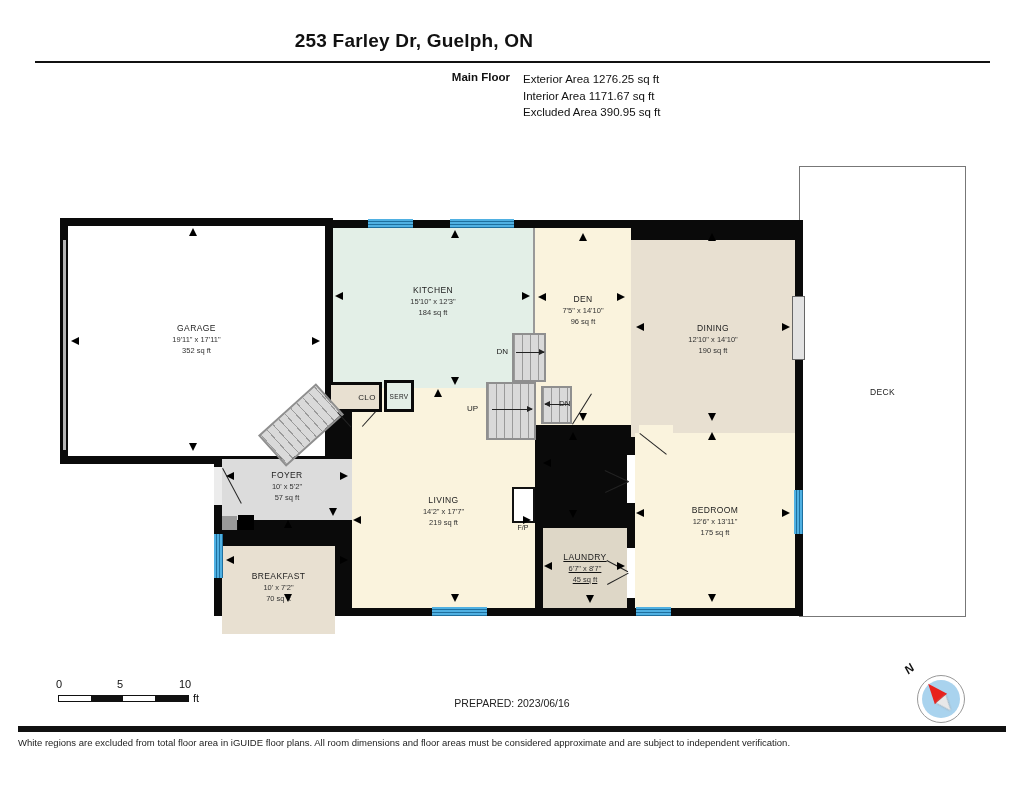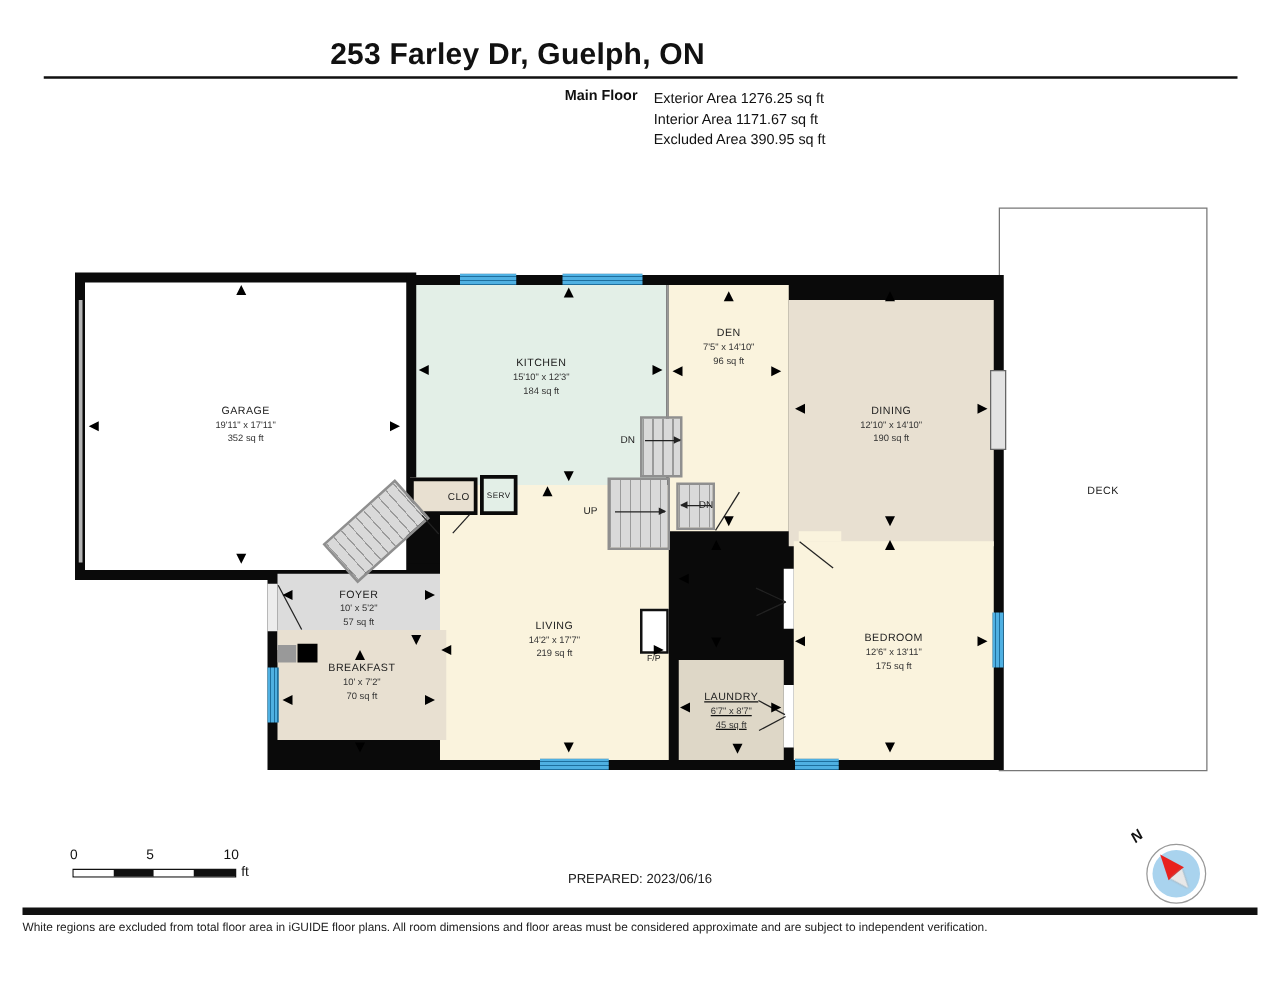--- a/index.html
+++ b/index.html
@@ -1,21 +1,21 @@
 <!DOCTYPE html>
 <html style="--wall: #0a0a0a; --cream: #faf3dd; --mint: #e3efe7; --tan: #e8e0d1; --laundry-tan: #ded7c7; --foyer-gray: #dcdcdc; --ensuite-blue: #bfe2f5; --window-blue: #4fb0e2; --window-dark: #1e6f9e; --stair-gray: #d9d9d9; --compass-blue: #a9d3ee; --compass-red: #e8211d;"><head>
 <meta charset="utf-8">
 <style>
   html,body{margin:0;padding:0;background:#fff;}
   .page{position:relative;width:1024px;height:791px;background:#fff;overflow:hidden;
         font-family:"Liberation Sans", sans-serif;color:#111;}
   .abs{position:absolute;}
   
   .title{position:absolute;left:0;top:30px;width:828px;text-align:center;
-         font-size:24px;font-weight:bold;letter-spacing:.2px;}
+         font-size:19px;font-weight:bold;letter-spacing:.2px;}
   .rule{position:absolute;left:35px;top:61px;width:955px;height:2px;background:#111;}
   .floor-label{position:absolute;left:360px;top:71px;width:150px;text-align:right;
                font-size:11.5px;font-weight:bold;}
   .stats{position:absolute;left:523px;top:71px;font-size:11.5px;line-height:16.5px;}
   
   .blk{position:absolute;background:var(--wall);}
   .room{position:absolute;display:flex;flex-direction:column;align-items:center;
         justify-content:center;text-align:center;}
   .rname{font-size:8.5px;letter-spacing:.4px;color:#222;}
   .rdim,.rarea{font-size:7.5px;color:#333;margin-top:2px;}
@@ -97,21 +97,21 @@
   </div>
 
   <div class="room" style="left:333px;top:228px;width:200px;height:160px;background:var(--mint);padding-bottom:14px;box-sizing:border-box;">
     <div class="rname">KITCHEN</div>
     <div class="rdim">15'10" x 12'3"</div>
     <div class="rarea">184 sq ft</div>
   </div>
 
   <div class="abs" style="left:533px;top:228px;width:2px;height:154px;background:#999;"></div>
 
-  <div class="room" style="left:535px;top:228px;width:96px;height:197px;background:var(--cream);justify-content:flex-start;padding-top:33px;box-sizing:border-box;">
+  <div class="room" style="left:535px;top:228px;width:96px;height:197px;background:var(--cream);justify-content:flex-start;padding-top:66px;box-sizing:border-box;">
     <div class="rname">DEN</div>
     <div class="rdim">7'5" x 14'10"</div>
     <div class="rarea">96 sq ft</div>
   </div>
 
   <div class="room" style="left:631px;top:240px;width:164px;height:197px;background:var(--tan);">
     <div class="rname">DINING</div>
     <div class="rdim">12'10" x 14'10"</div>
     <div class="rarea">190 sq ft</div>
   </div>
@@ -121,21 +121,21 @@
     <div class="rdim">14'2" x 17'7"</div>
     <div class="rarea">219 sq ft</div>
   </div>
 
   <div class="room" style="left:222px;top:459px;width:130px;height:61px;background:var(--foyer-gray);padding-bottom:8px;box-sizing:border-box;">
     <div class="rname">FOYER</div>
     <div class="rdim">10' x 5'2"</div>
     <div class="rarea">57 sq ft</div>
   </div>
 
-  <div class="room" style="left:222px;top:504px;width:135px;height:88px;background:var(--tan);padding-bottom:6px;box-sizing:border-box;">
+  <div class="room" style="left:222px;top:546px;width:113px;height:88px;background:var(--tan);padding-bottom:6px;box-sizing:border-box;">
     <div class="rname">BREAKFAST</div>
     <div class="rdim">10' x 7'2"</div>
     <div class="rarea">70 sq ft</div>
   </div>
 
 
   <div class="room" style="left:543px;top:528px;width:84px;height:80px;background:var(--laundry-tan);text-decoration:underline;">
     <div class="rname">LAUNDRY</div>
     <div class="rdim">6'7" x 8'7"</div>
     <div class="rarea">45 sq ft</div>

